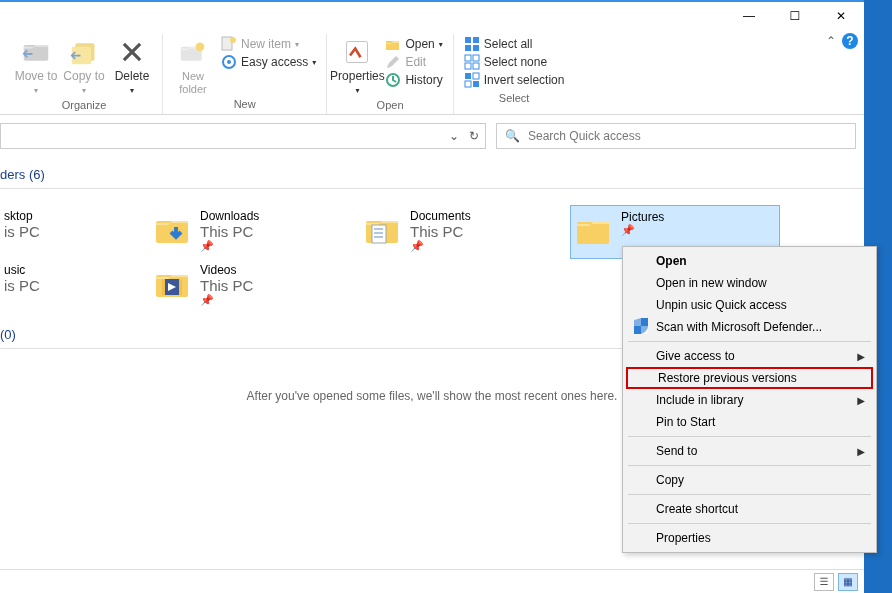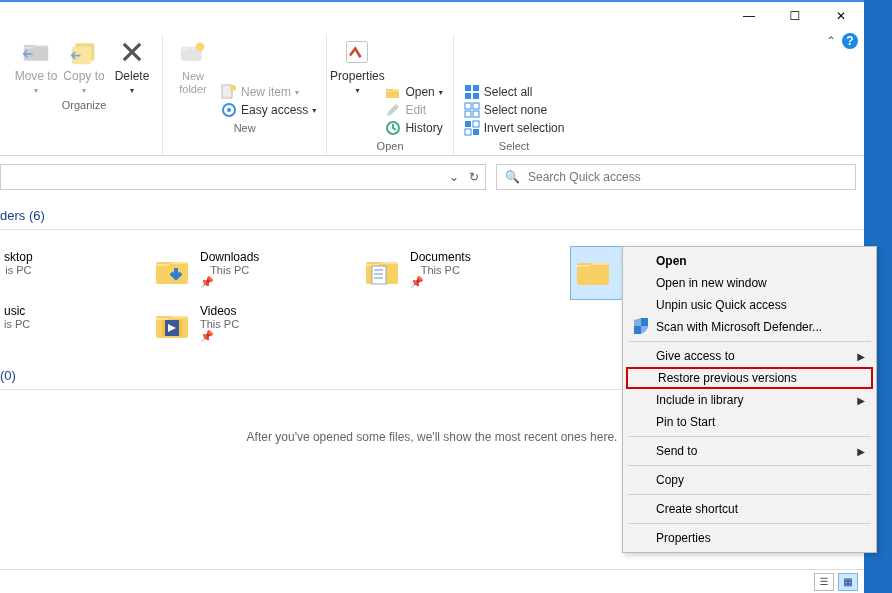--- a/index.html
+++ b/index.html
@@ -13,38 +13,38 @@
   .ribbon { display: flex; border-bottom: 1px solid #d9d9d9; background: #fff; padding: 4px 6px 0; }
   .ribbon-group { display: flex; flex-direction: column; align-items: center; padding: 0 6px; border-right: 1px solid #e6e6e6; }
   .ribbon-group:last-child { border-right: none; }
   .group-body { display: flex; align-items: flex-start; }
   .group-label { font-size: 11px; color: #666; text-align: center; padding: 2px 0 3px; }
   .bigbtn { display: flex; flex-direction: column; align-items: center; justify-content: flex-start; width: 48px; padding: 2px 2px 0; text-align: center; color: #333; }
   .bigbtn.dim { color: #a0a0a0; }
   .bigbtn .icon { width: 32px; height: 32px; display: flex; align-items: center; justify-content: center; margin-bottom: 2px; }
   .bigbtn .lbl { font-size: 11px; line-height: 13px; }
   .dd { font-size: 8px; }
-  .smallstack { display: flex; flex-direction: column; gap: 2px; padding: 2px 4px; margin-top: 48px; }
+  .smallstack { display: flex; flex-direction: column; gap: 2px; padding: 2px 4px; }
   .smallbtn { display: flex; align-items: center; gap: 4px; color: #333; white-space: nowrap; }
   .smallbtn.dim { color: #a0a0a0; }
   .smallbtn .ic { width: 16px; height: 16px; display: inline-block; }
 
   .addrsearch { display: flex; gap: 10px; padding: 8px 8px 8px 0; align-items: center; }
   .addr { flex: 1; height: 26px; border: 1px solid #ccc; display: flex; align-items: center; justify-content: flex-end; padding: 0 6px; gap: 10px; color: #555; }
   .search { width: 360px; height: 26px; border: 1px solid #ccc; display: flex; align-items: center; padding: 0 8px; color: #777; gap: 8px; }
 
   .content { padding: 6px 0 0 0; }
   .section-hdr { color: #1a3d8f; font-size: 13px; padding: 4px 0 6px 0; border-bottom: 1px solid #e0e0e0; margin-bottom: 16px; }
   .folders { display: flex; flex-wrap: wrap; }
   .folder { width: 210px; height: 54px; display: flex; align-items: flex-start; padding: 4px; gap: 8px; }
   .folder.small-left { width: 150px; }
   .folder.selected { background: #cde8ff; border: 1px solid #7ab7e8; }
   .ficon { width: 38px; height: 38px; position: relative; }
   .ftxt .title { color: #000; }
-  .ftxt .sub { color: #666; font-size: 11px; text-align: center; }
+  .ftxt .sub { color: #666; font-size: 15px; }
   .ftxt .pin { color: #888; font-size: 11px; }
 
   .folder-svg { display: block; }
 
   .recent-hint { color: #666; text-align: center; padding: 24px; }
 
   .context-menu { position: absolute; left: 622px; top: 246px; width: 255px; background: #f2f2f2; border: 1px solid #bcbcbc; box-shadow: 2px 2px 6px rgba(0,0,0,.2); padding: 3px; z-index: 10; }
   .cm-item { display: flex; align-items: center; height: 22px; padding: 0 20px 0 30px; position: relative; color: #000; }
   .cm-item.hasicon { padding-left: 6px; gap: 6px; }
   .cm-item .arrow { position: absolute; right: 8px; font-size: 10px; color: #333; }

